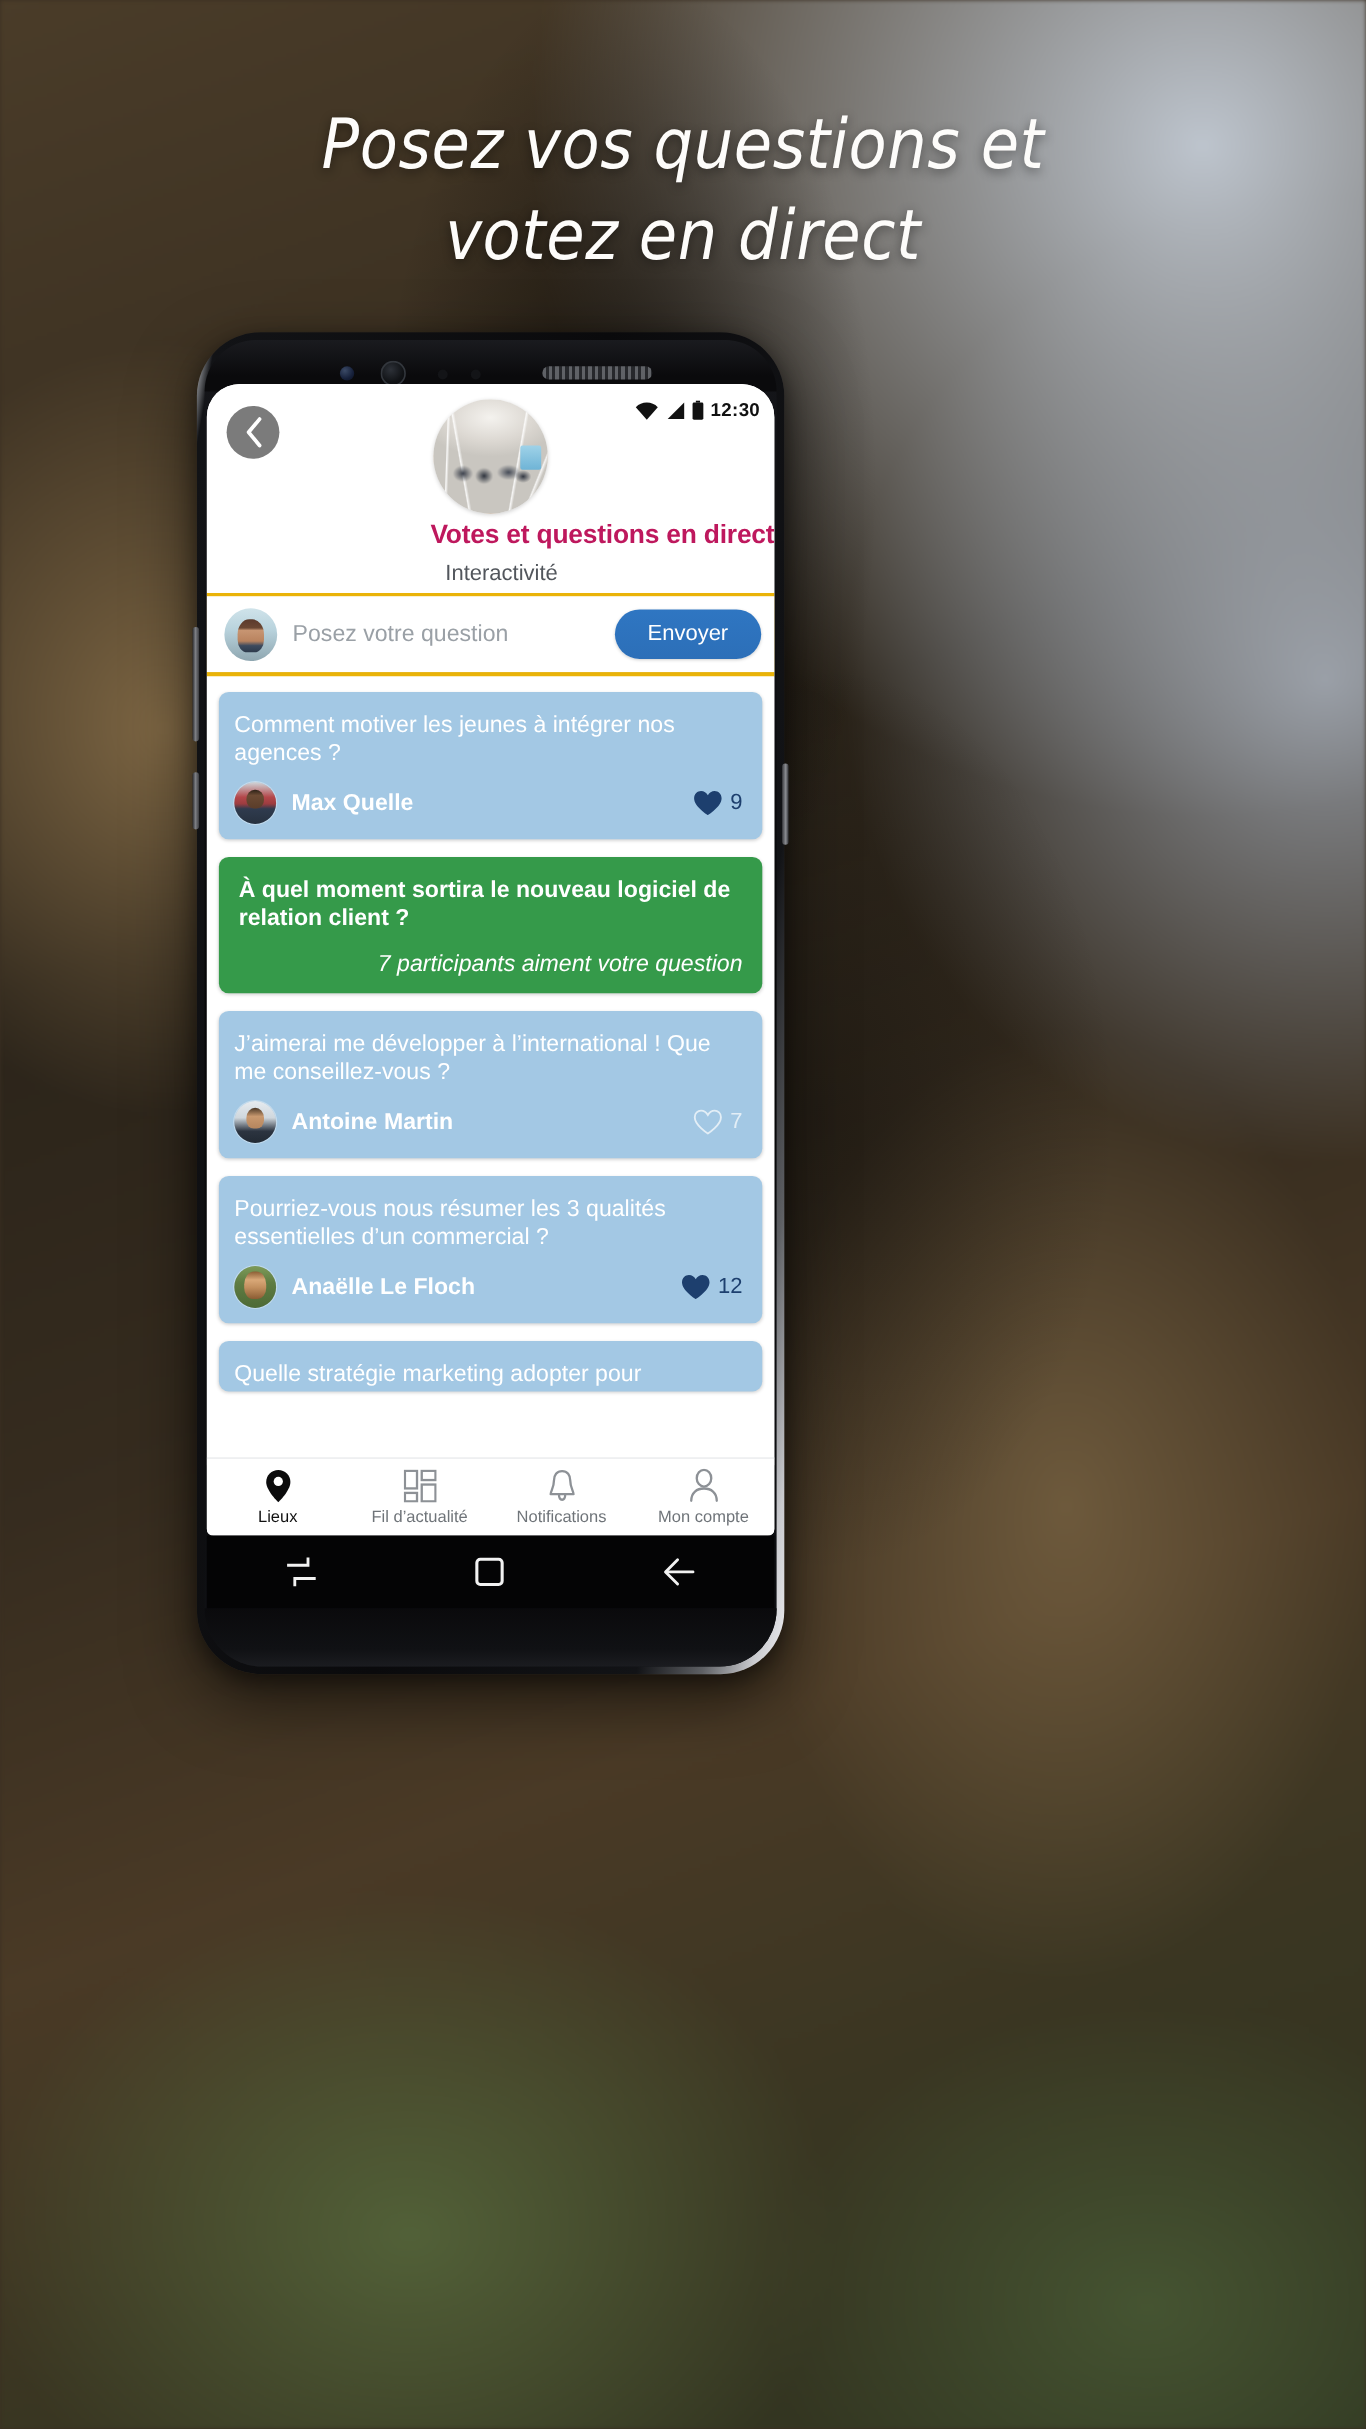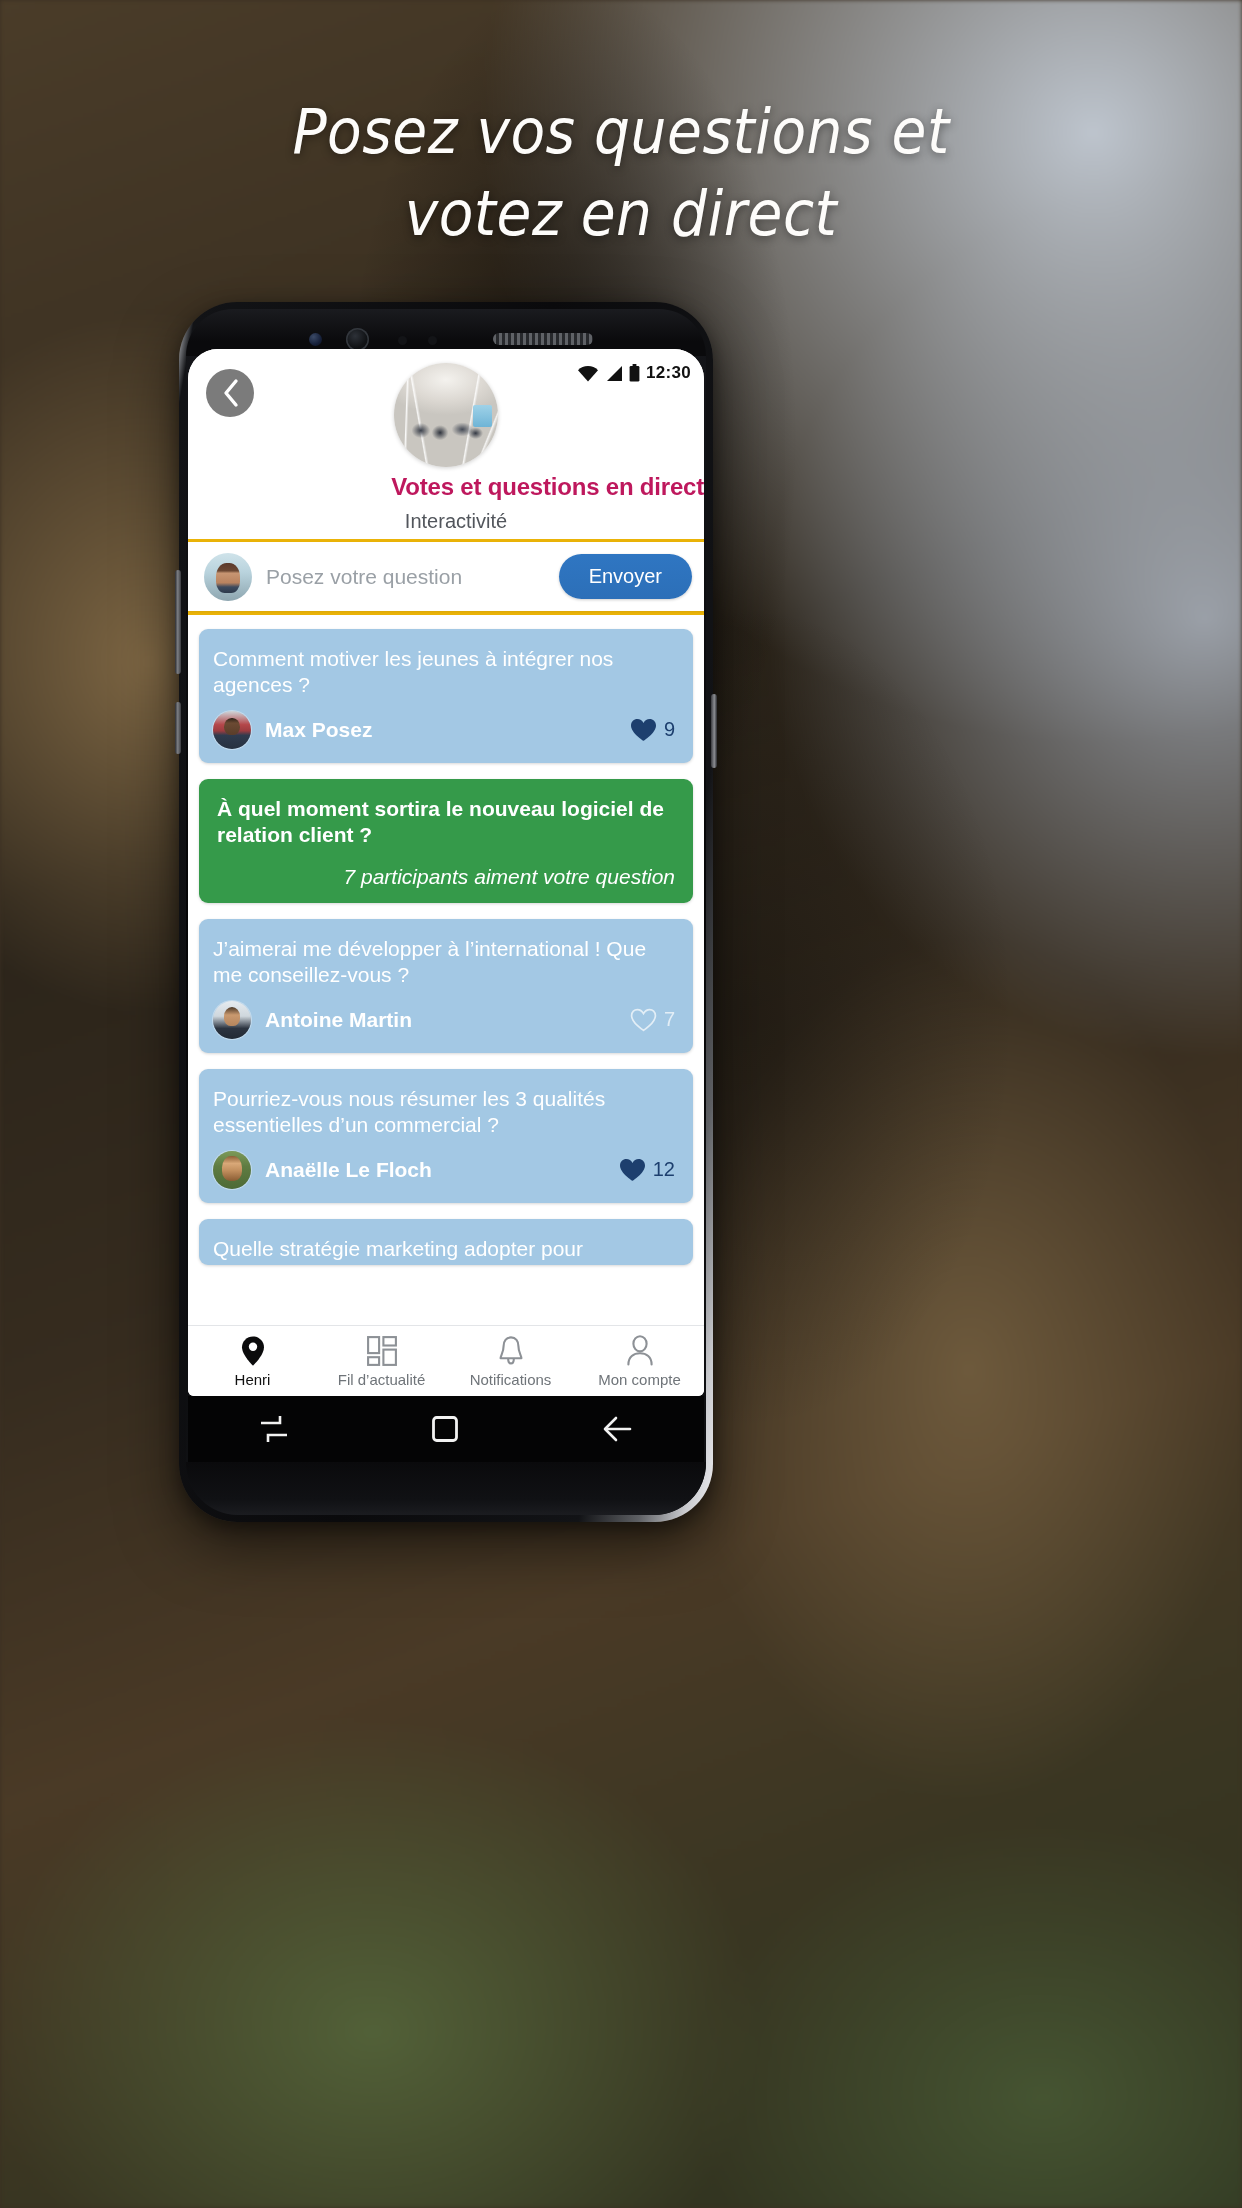--- a/index.html
+++ b/index.html
@@ -365,21 +365,21 @@
         <button class="send-btn">Envoyer</button>
       </div>
     </div>
 
     <div class="feed">
 
       <div class="card blue">
         <div class="q-text">Comment motiver les jeunes à intégrer nos agences ?</div>
         <div class="card-foot">
           <div class="author-av av-max"></div>
-          <div class="author-name">Max Posez</div>
+          <div class="author-name">Max Quelle</div>
           <div class="likes">
             <svg width="27" height="24" viewBox="0 0 27 24">
               <path d="M13.5 23 C13.5 23 1 15.2 1 7.6 C1 3.5 4.1 1 7.3 1 C10 1 12.3 2.6 13.5 4.9 C14.7 2.6 17 1 19.7 1 C22.9 1 26 3.5 26 7.6 C26 15.2 13.5 23 13.5 23 Z" fill="#1d3f6e"></path>
             </svg>
             <span class="like-count">9</span>
           </div>
         </div>
       </div>
 
       <div class="card green">
@@ -422,21 +422,21 @@
 
     <div class="tabbar">
 
       <div class="tab active">
         <div class="tab-ico">
           <svg width="26" height="32" viewBox="0 0 26 32">
             <path d="M13 1.4 C6.9 1.4 2 6.2 2 12.2 C2 20.2 13 30.6 13 30.6 C13 30.6 24 20.2 24 12.2 C24 6.2 19.1 1.4 13 1.4 Z" fill="#0b0b0c"></path>
             <circle cx="13" cy="11.8" r="4.2" fill="#fff"></circle>
           </svg>
         </div>
-        <span class="tab-lbl">Henri</span>
+        <span class="tab-lbl">Lieux</span>
       </div>
 
       <div class="tab">
         <div class="tab-ico">
           <svg width="30" height="30" viewBox="0 0 30 30">
             <rect x="1.1" y="1.1" width="11" height="16" fill="none" stroke="#8d9196" stroke-width="2.1"></rect>
             <rect x="16.4" y="1.1" width="12.5" height="8.4" fill="none" stroke="#8d9196" stroke-width="2.1"></rect>
             <rect x="1.1" y="21.2" width="11" height="7.7" fill="none" stroke="#8d9196" stroke-width="2.1"></rect>
             <rect x="16.4" y="13.6" width="12.5" height="15.3" fill="none" stroke="#8d9196" stroke-width="2.1"></rect>
           </svg>

